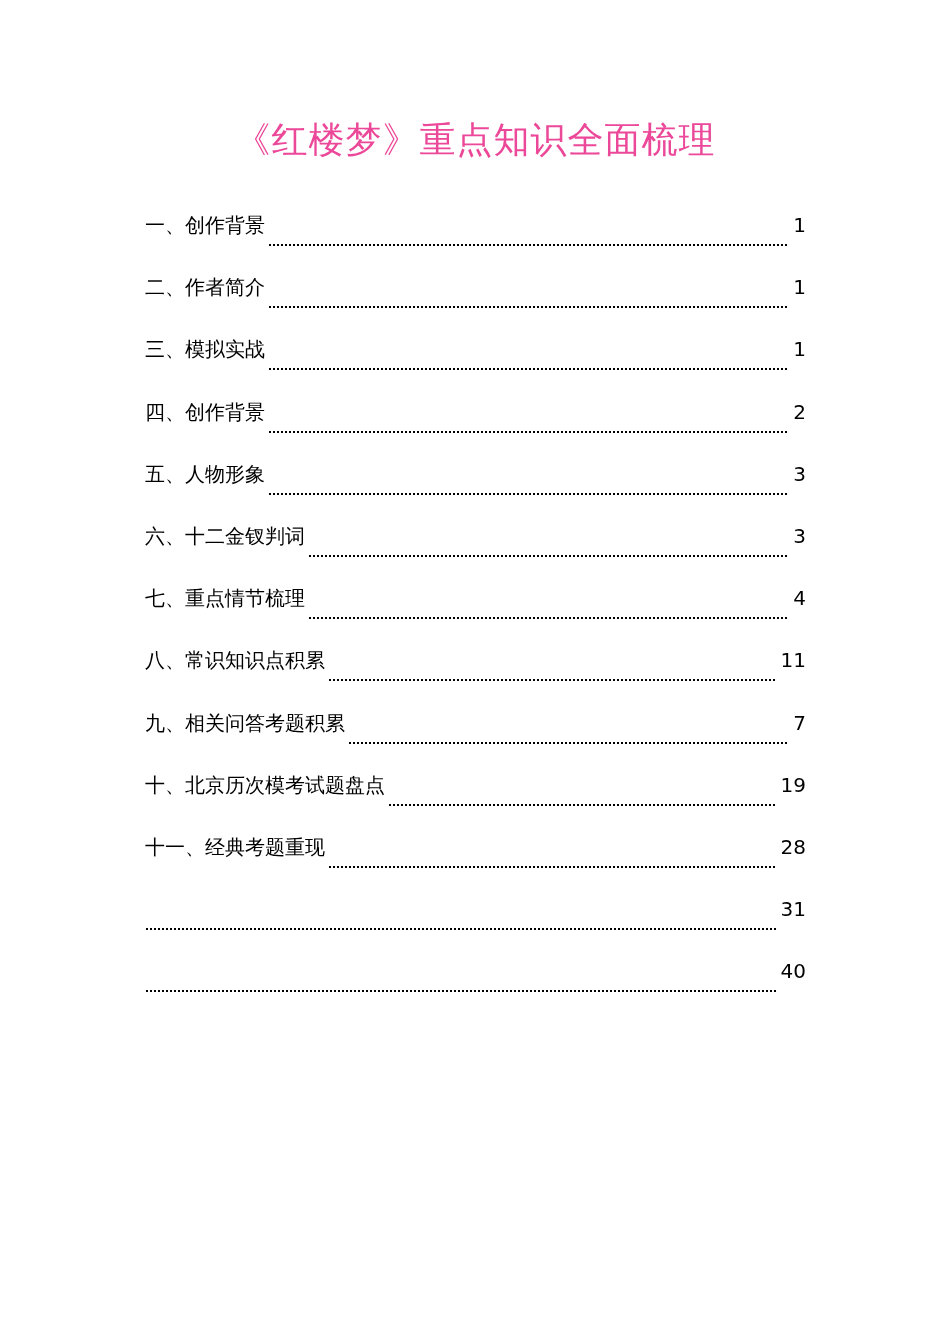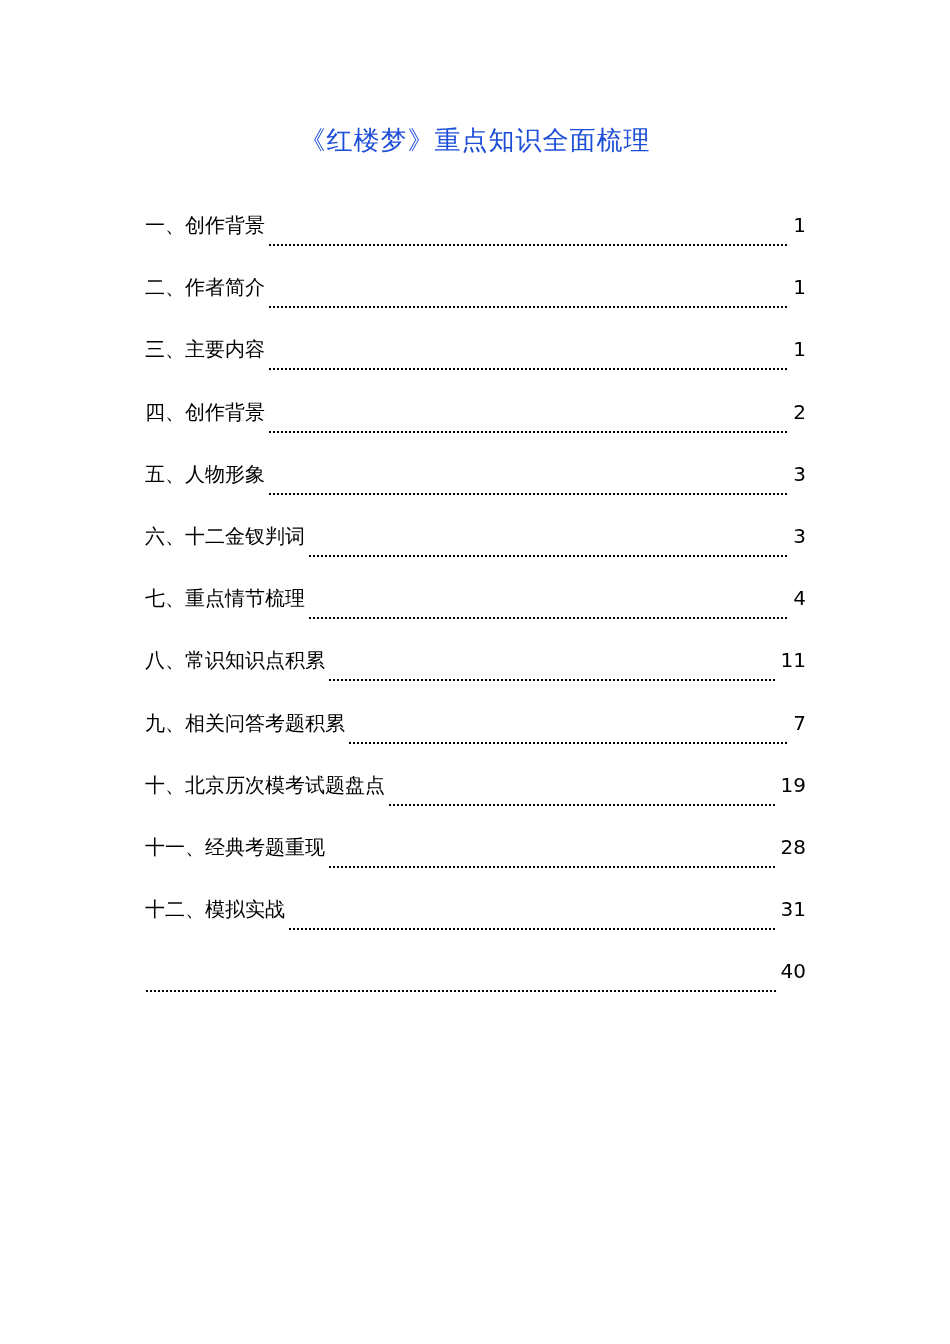--- a/index.html
+++ b/index.html
@@ -21,25 +21,25 @@
       width: 950px;
       height: 1344px;
       background: #ffffff;
     }
     .title {
       position: absolute;
       left: 0;
       top: 112px;
       width: 950px;
       text-align: center;
-      font-size: 26px;
+      font-size: 36px;
       line-height: 56px;
       letter-spacing: 1px;
       font-weight: normal;
-      color: #1d4ed8;
+      color: #ec4899;
       margin: 0;
     }
     .toc {
       position: absolute;
       left: 145px;
       top: 206px;
       width: 661px;
       margin: 0;
       padding: 0;
       list-style: none;
@@ -93,21 +93,21 @@
       <span class="toc-label">一、创作背景</span>
       <span class="toc-leader"></span>
       <span class="toc-page">1</span>
     </li>
     <li class="toc-item">
       <span class="toc-label">二、作者简介</span>
       <span class="toc-leader"></span>
       <span class="toc-page">1</span>
     </li>
     <li class="toc-item">
-      <span class="toc-label">三、主要内容</span>
+      <span class="toc-label">三、模拟实战</span>
       <span class="toc-leader"></span>
       <span class="toc-page">1</span>
     </li>
     <li class="toc-item">
       <span class="toc-label">四、创作背景</span>
       <span class="toc-leader"></span>
       <span class="toc-page">2</span>
     </li>
     <li class="toc-item">
       <span class="toc-label">五、人物形象</span>
@@ -138,21 +138,20 @@
       <span class="toc-label">十、北京历次模考试题盘点</span>
       <span class="toc-leader"></span>
       <span class="toc-page">19</span>
     </li>
     <li class="toc-item">
       <span class="toc-label">十一、经典考题重现</span>
       <span class="toc-leader"></span>
       <span class="toc-page">28</span>
     </li>
     <li class="toc-item">
-      <span class="toc-label">十二、模拟实战</span>
       <span class="toc-leader"></span>
       <span class="toc-page">31</span>
     </li>
     <li class="toc-item">
       <span class="toc-leader"></span>
       <span class="toc-page">40</span>
     </li>
   </ul>
 </div>
 

